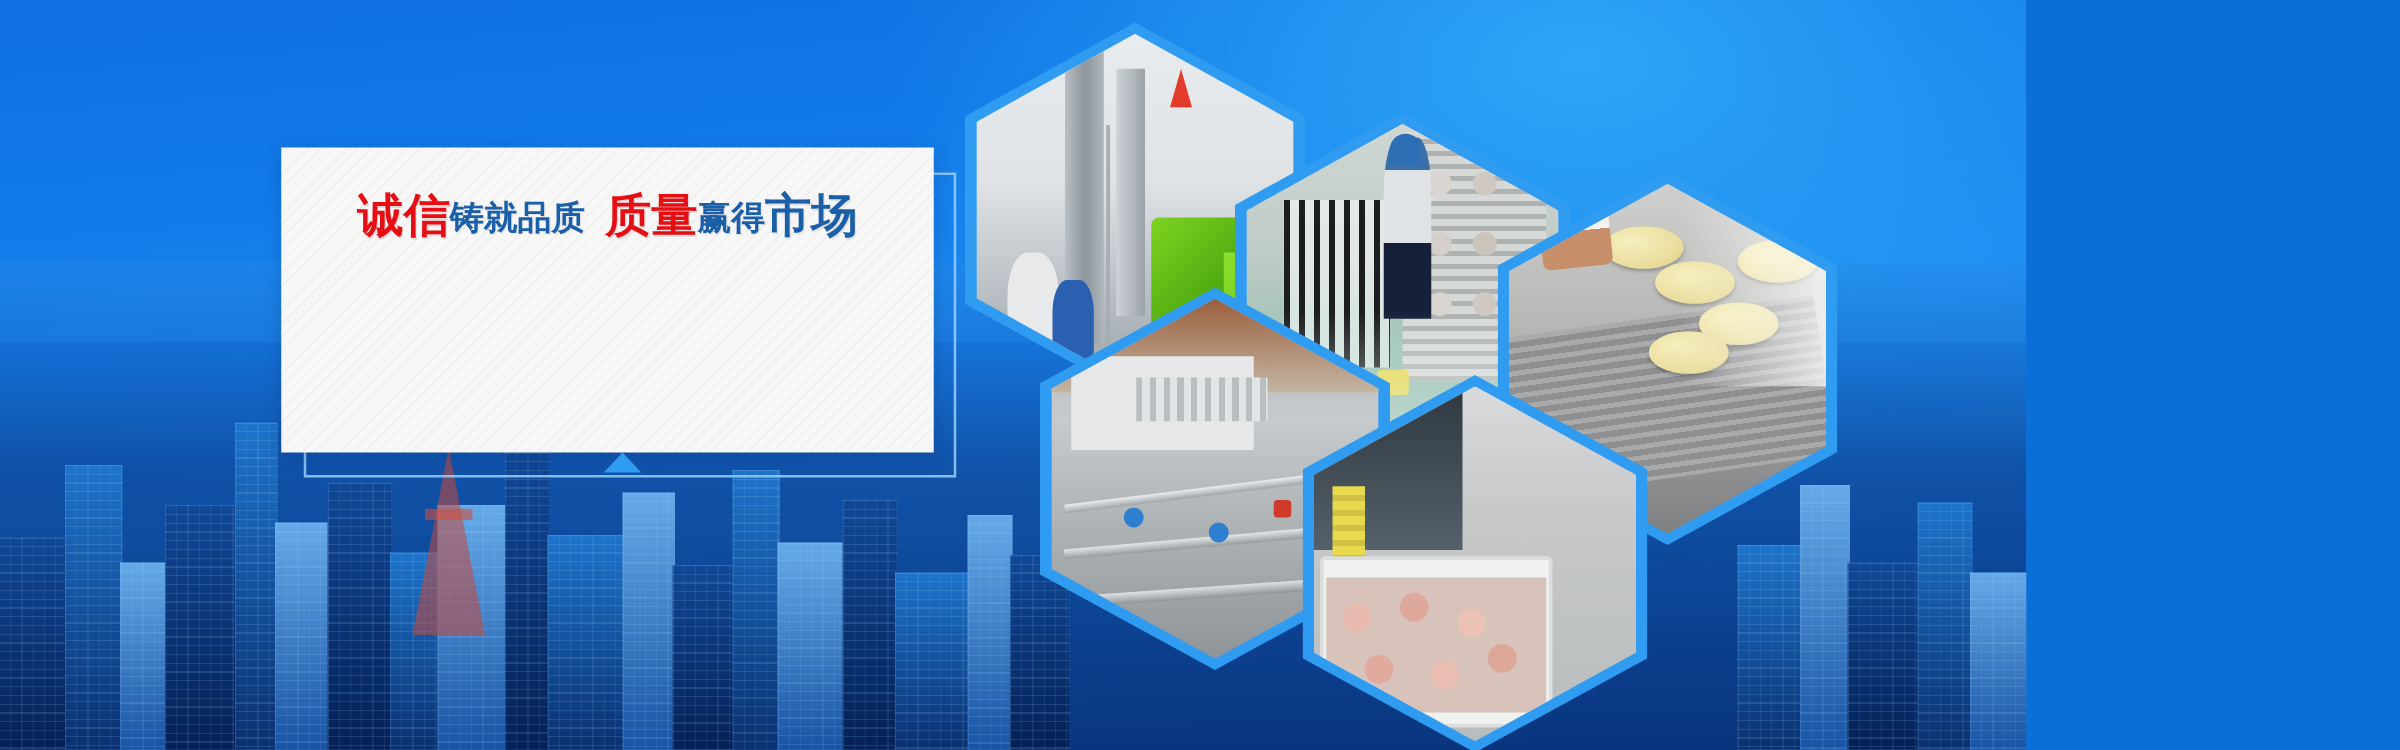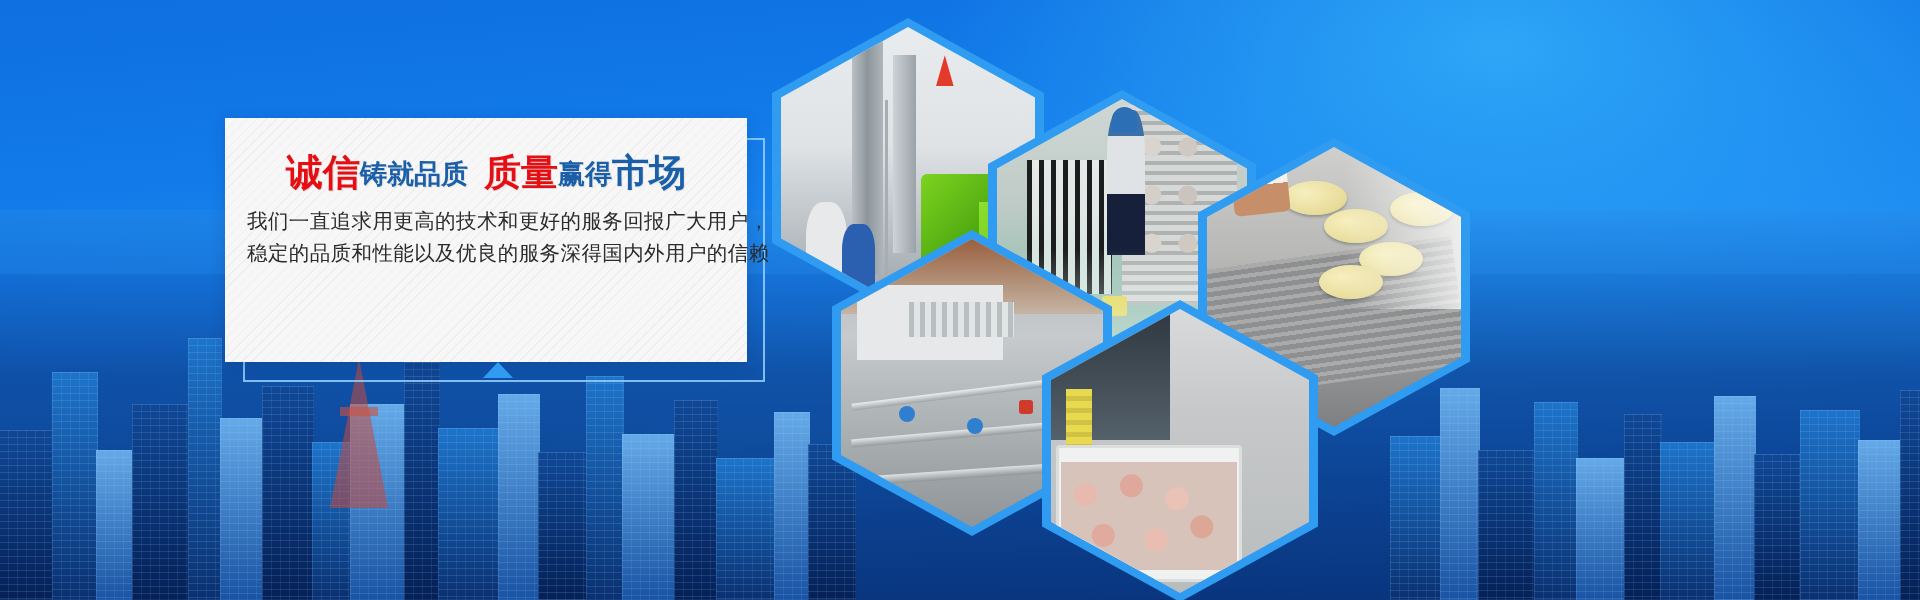--- a/index.html
+++ b/index.html
@@ -4,21 +4,21 @@
 <style>
   * { margin:0; padding:0; box-sizing:border-box; }
   html,body { width:1920px; height:600px; overflow:hidden; }
   body {
     font-family:"Liberation Sans","DejaVu Sans",sans-serif;
     background:#0b6fd8;
     position:relative;
   }
 
   
-  #banner { position:absolute; inset:0; width:1920px; height:600px; overflow:hidden; }
+  #banner { position:absolute; inset:0; width:1621px; height:600px; overflow:hidden; }
 
   .sky {
     position:absolute; inset:0;
     background:
       radial-gradient(900px 520px at 78% 8%, #2ea6f7 0%, rgba(46,166,247,0) 62%),
       linear-gradient(175deg,#0f6fe0 0%,#1179e8 22%,#1d8bf2 48%,#2397f6 66%,#1b86ee 80%,#1372d8 100%);
   }
 
   
   .city {
@@ -344,24 +344,20 @@
 
   <div class="panel-wrap">
     <div class="panel-outline"></div>
     <div class="panel">
       <div class="panel-inner">
 
         <div class="headline">
           <span class="hl big  red">诚信</span><span class="hl small navy">铸就品质</span><span class="hl-gap"></span><span class="hl big  red">质量</span><span class="hl small navy">赢得</span><span class="hl big  navy">市场</span>
         </div>
 
-        <div class="body-lines">
-          <div class="body-line">我们一直追求用更高的技术和更好的服务回报广大用户，</div>
-          <div class="body-line">稳定的品质和性能以及优良的服务深得国内外用户的信赖</div>
-        </div>
 
 
       </div>
     </div>
     <div class="pointer"></div>
   </div>
 
 </div>
 
 </body></html>

